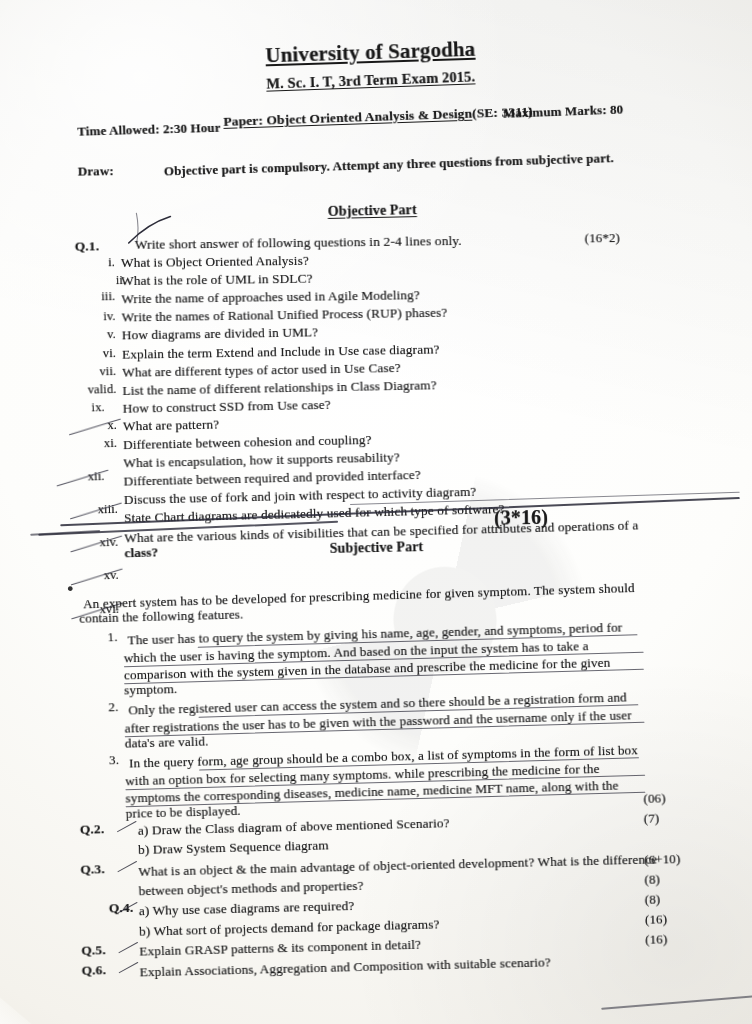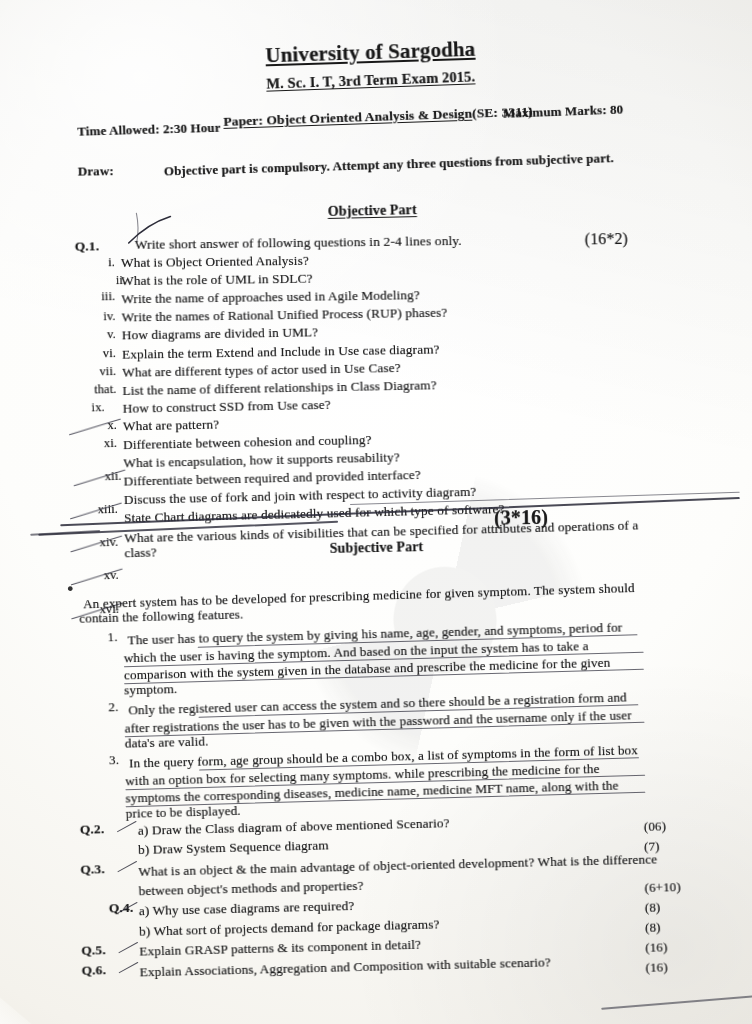--- a/index.html
+++ b/index.html
@@ -77,21 +77,21 @@
   #title{left:0;right:0;top:40px;font-size:21px;transform:rotate(-1.1deg);}
   #subtitle{left:0;right:0;top:72px;font-size:14.5px;transform:rotate(-1.3deg);}
   #paperline{left:0;right:0;top:93px;font-size:13.5px;transform:rotate(-1.2deg);}
   #paperline .code{font-weight:bold;text-decoration:none;}
   #time{left:82px;top:119px;font-size:13px;transform:rotate(-0.9deg);}
   #maxmarks{left:508px;top:106px;font-size:13px;transform:rotate(-1.4deg);}
   #note-label{left:82px;top:160px;font-size:13px;}
   #note-text{left:168px;top:157px;font-size:13px;transform:rotate(-1deg);}
   
   #obj-head{left:0;right:0;top:203px;font-size:14px;transform:rotate(-0.5deg);}
-  #obj-marks{left:588px;top:233px;font-size:16px;}
+  #obj-marks{left:588px;top:233px;font-size:13px;}
   #q1-label{left:78px;top:235px;font-size:13.5px;}
   #q1-text{left:138px;top:234px;font-size:13.5px;}
   .rn{position:absolute;width:46px;text-align:right;font-size:12.5px;}
   .rq{position:absolute;left:124px;font-size:13.3px;white-space:pre;}
   .struck{position:relative;}
   .struck::after{
     content:"";position:absolute;left:-3px;top:52%;width:118%;height:1.4px;
     background:#3a3a48;transform:rotate(-16deg);border-radius:1px;opacity:.85;
   }
   
@@ -100,21 +100,21 @@
   #subj-head{left:0;right:0;top:540px;font-size:14px;transform:rotate(-0.4deg);}
   #subj-marks{left:494px;top:508px;font-size:20px;font-weight:bold;}
   #intro1{left:82px;top:588px;font-size:13.2px;transform:rotate(-1deg);}
   #intro2{left:78px;top:606px;font-size:13.2px;transform:rotate(-0.8deg);}
   .snum{position:absolute;font-size:13.2px;}
   .sline{position:absolute;font-size:13.2px;white-space:pre;}
   .hand-ul{position:absolute;height:1.3px;background:#2a2a38;border-radius:1px;opacity:.8;}
   
   .qlab{position:absolute;left:76px;font-size:13.5px;font-weight:bold;}
   .qtxt{position:absolute;left:134px;font-size:13.3px;white-space:pre;}
-  .qmark{position:absolute;left:640px;font-size:13px;margin-top:28px;}
+  .qmark{position:absolute;left:640px;font-size:13px;}
   .bullet{position:absolute;left:66px;top:578px;font-size:11px;color:#333;}
 </style>
 </head>
 <body>
 
 <div id="photo-bg"></div>
 <div id="corner-teal"></div>
 
 <div id="sheet">
   <div id="corner-curl"></div>
@@ -153,39 +153,39 @@
       <div class="rn txt" style="left: 72px; top: 286px; transform: rotate(-0.1deg);">iii.</div>
       <div class="rq txt" style="top: 288.2px; transform: rotate(-0.1deg);">Write the name of approaches used in Agile Modeling?</div>
       <div class="rn txt" style="left: 72px; top: 306.3px; transform: rotate(-0.15deg);">iv.</div>
       <div class="rq txt" style="top: 306.3px; transform: rotate(-0.15deg);">Write the names of Rational Unified Process (RUP) phases?</div>
       <div class="rn txt" style="left: 72px; top: 324.4px; transform: rotate(-0.2deg);">v.</div>
       <div class="rq txt" style="top: 324.4px; transform: rotate(-0.2deg);">How diagrams are divided in UML?</div>
       <div class="rn txt" style="left: 72px; top: 342.5px; transform: rotate(-0.25deg);">vi.</div>
       <div class="rq txt" style="top: 342.5px; transform: rotate(-0.25deg);">Explain the term Extend and Include in Use case diagram?</div>
       <div class="rn txt" style="left: 72px; top: 360.6px; transform: rotate(-0.3deg);">vii.</div>
       <div class="rq txt" style="top: 360.6px; transform: rotate(-0.3deg);">What are different types of actor used in Use Case?</div>
-      <div class="rn txt" style="left: 72px; top: 378.7px; transform: rotate(-0.35deg);">that.</div>
+      <div class="rn txt" style="left: 72px; top: 378.7px; transform: rotate(-0.35deg);">valid.</div>
       <div class="rq txt" style="top: 378.7px; transform: rotate(-0.35deg);">List the name of different relationships in Class Diagram?</div>
       <div class="rn txt" style="left: 60px; top: 396.8px; transform: rotate(-0.4deg);">ix.</div>
       <div class="rq txt" style="top: 396.8px; transform: rotate(-0.4deg);">How to construct SSD from Use case?</div>
       <div class="rn txt struck" style="left: 72px; top: 414.9px; transform: rotate(-0.45deg);">x.</div>
       <div class="rq txt" style="top: 414.9px; transform: rotate(-0.45deg);">What are pattern?</div>
       <div class="rn txt" style="left: 72px; top: 433px; transform: rotate(-0.5deg);">xi.</div>
       <div class="rq txt" style="top: 433px; transform: rotate(-0.5deg);">Differentiate between cohesion and coupling?</div>
-      <div class="rn txt struck" style="left: 76px; top: 451.1px; transform: rotate(-0.55deg);">xii.</div>
+      <div class="rn txt struck" style="left: 59px; top: 451.1px; transform: rotate(-0.55deg);">xii.</div>
       <div class="rq txt" style="top: 451.1px; transform: rotate(-0.55deg);">What is encapsulation, how it supports reusability?</div>
       <div class="rn txt struck" style="left: 72px; top: 469.2px; transform: rotate(-0.6deg);">xiii.</div>
       <div class="rq txt" style="top: 469.2px; transform: rotate(-0.6deg);">Differentiate between required and provided interface?</div>
       <div class="rn txt struck" style="left: 72px; top: 487.3px; transform: rotate(-0.65deg);">xiv.</div>
       <div class="rq txt" style="top: 487.3px; transform: rotate(-0.65deg);">Discuss the use of fork and join with respect to activity diagram?</div>
       <div class="rn txt struck" style="left: 72px; top: 505.4px; transform: rotate(-0.7deg);">xv.</div>
       <div class="rq txt" style="top: 505.4px; transform: rotate(-0.7deg);">State Chart diagrams are dedicatedly used for which type of software?</div>
       <div class="rn txt struck" style="left: 72px; top: 523.5px; transform: rotate(-0.75deg);">xvi.</div>
       <div class="rq txt" style="top: 523.5px; transform: rotate(-0.75deg);">What are the various kinds of visibilities that can be specified for attributes and operations of a</div>
-      <div class="rq txt" style="top: 541.6px; left: 124px; transform: rotate(-0.9deg);">class?</div>
+      <div class="rq txt" style="top: 541.6px; left: 124px; transform: rotate(-0.9deg); font-weight: bold;">class?</div>
     </div>
 
   <svg class="pen" style="left:128px;top:208px;" width="70" height="34" viewBox="0 0 70 34">
     <path d="M4 32 C14 22 26 12 46 6" stroke="#2d2d3a" stroke-width="1.6" fill="none" stroke-linecap="round"></path>
     <path d="M12 2 C14 12 14 22 12 32" stroke="#2d2d3a" stroke-width="1.1" fill="none" opacity=".55"></path>
   </svg>
 
   <div class="hand-ul" style="left:60px;top:511px;width:680px;transform:rotate(-1.6deg);height:1.6px;opacity:.85;"></div>
   <div class="hand-ul" style="left:38px;top:525px;width:300px;transform:rotate(-1.8deg);height:1.6px;opacity:.8;"></div>
   <div class="hand-ul" style="left:350px;top:500px;width:390px;transform:rotate(-1.1deg);height:1.4px;opacity:.55;"></div>

